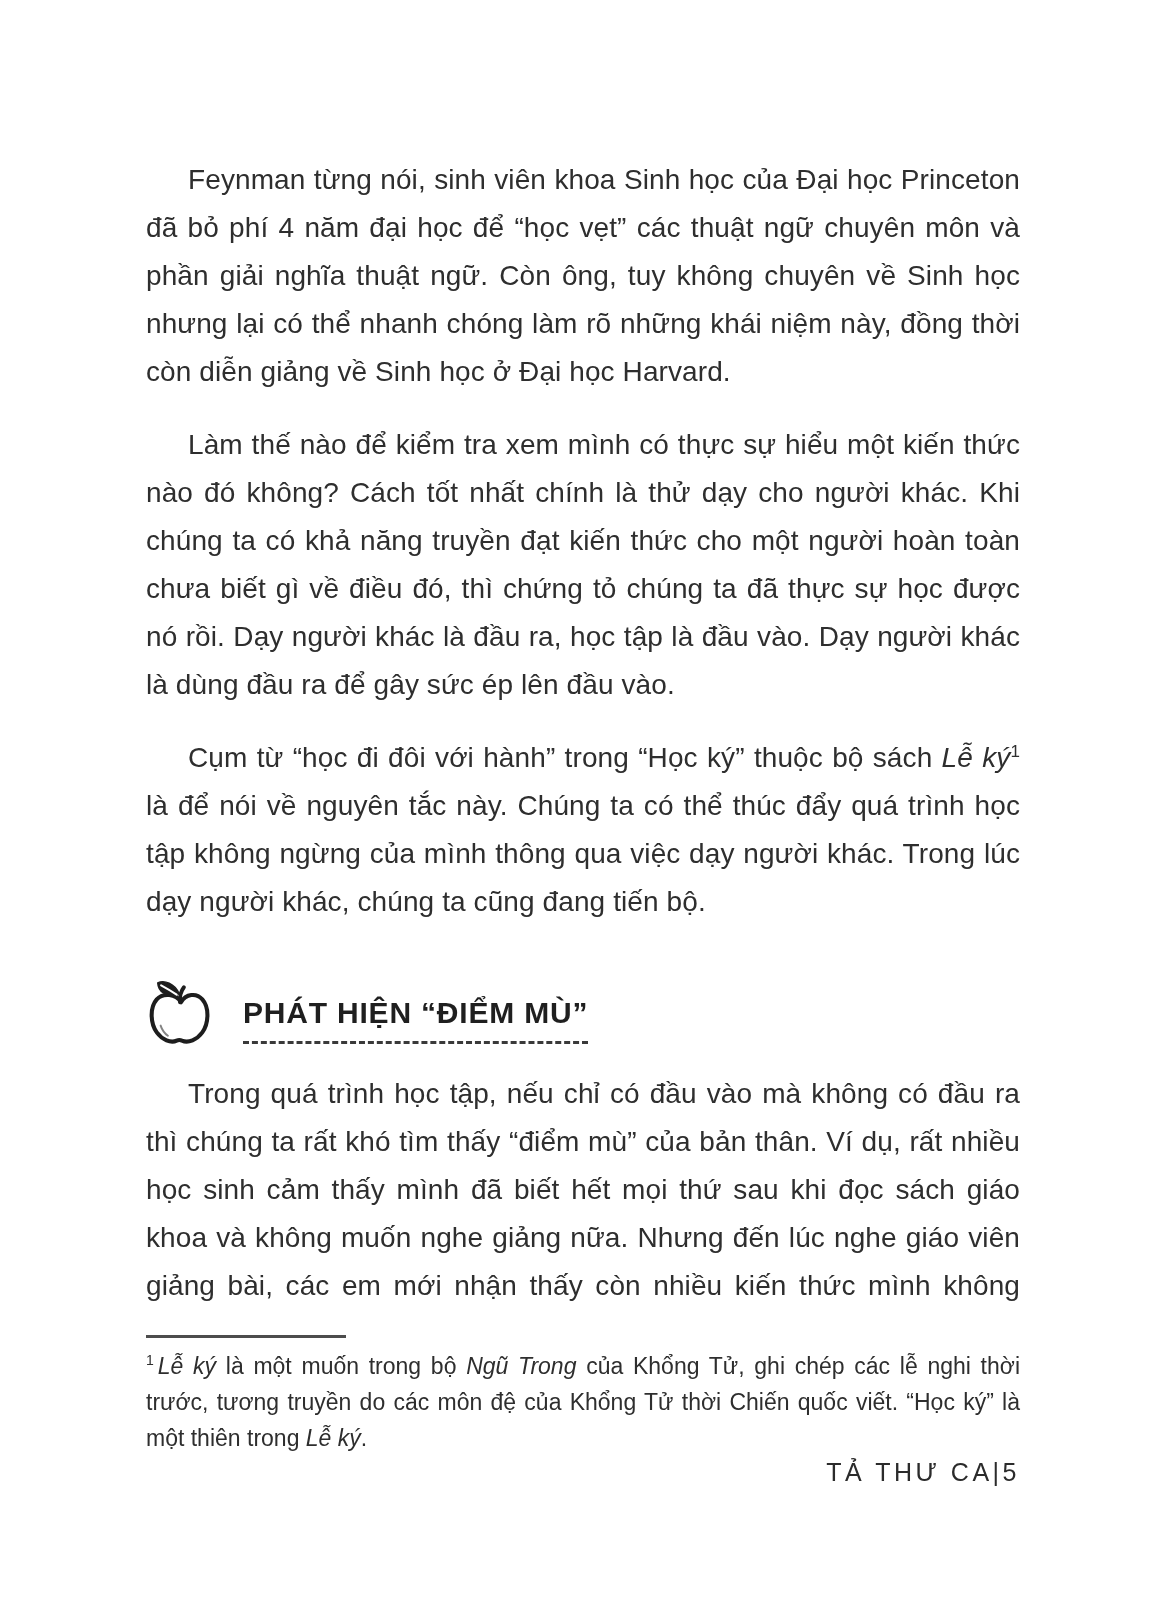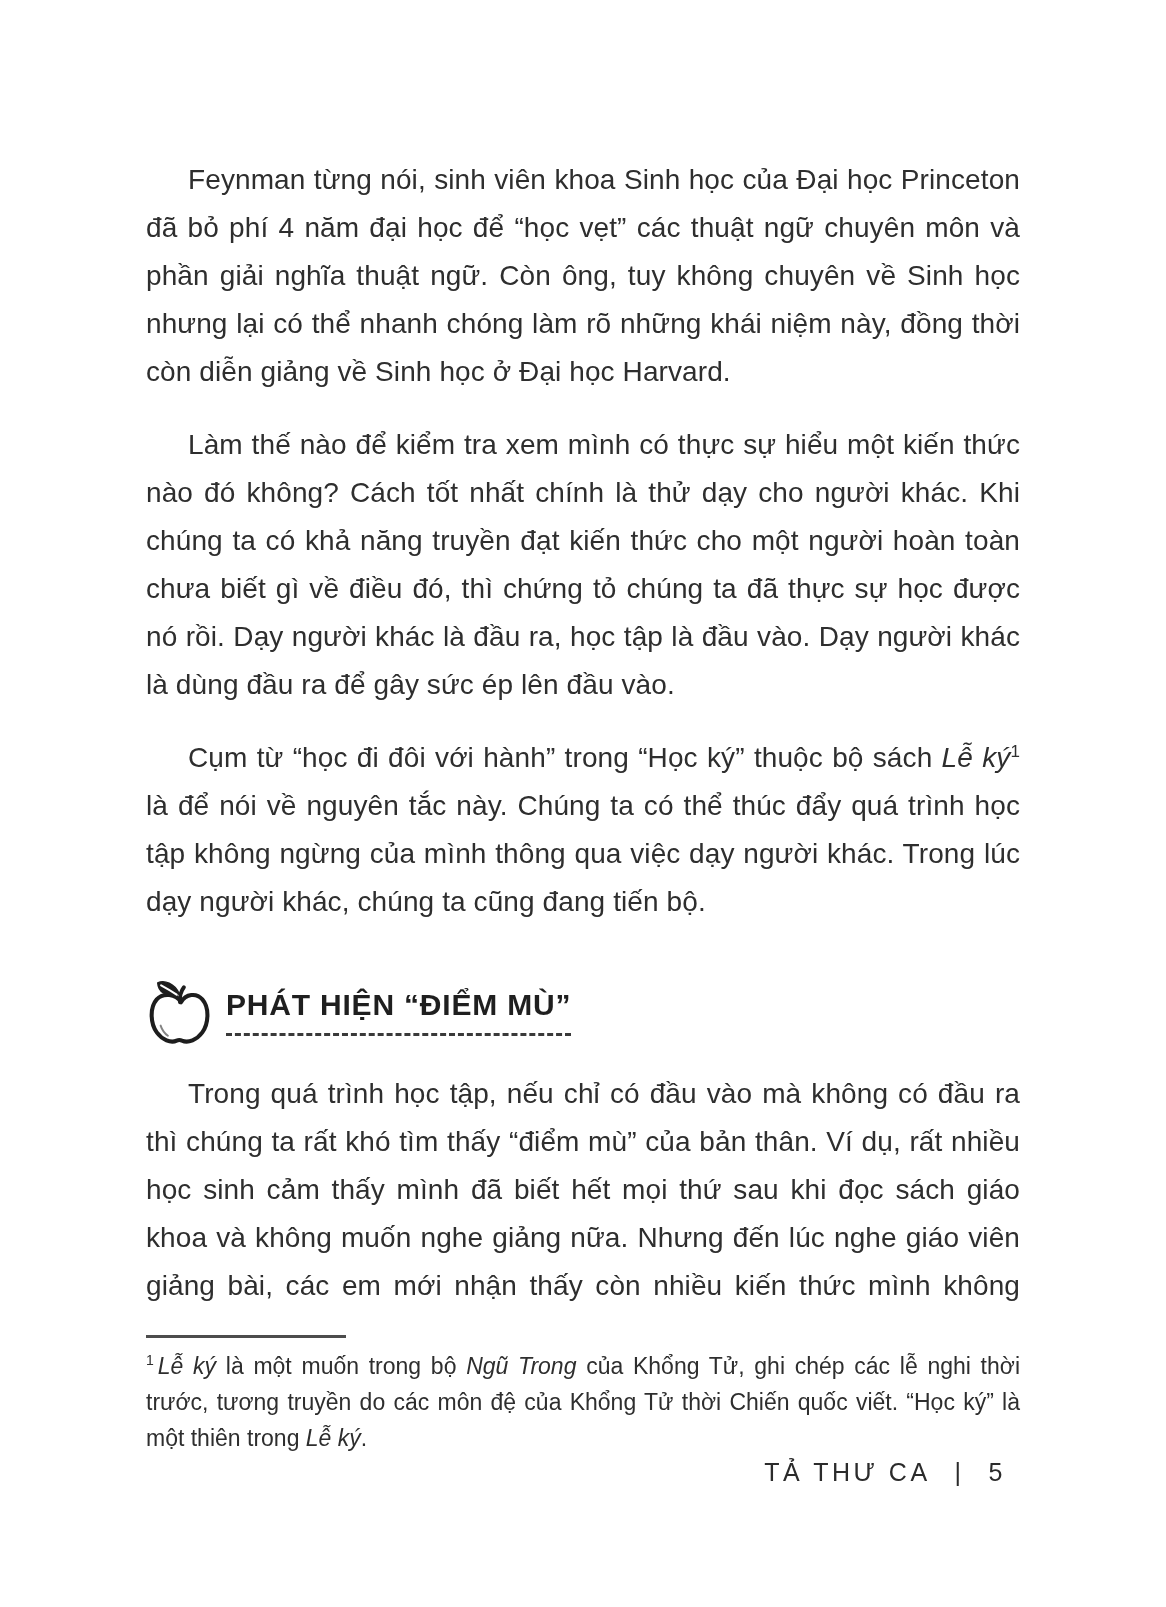--- a/index.html
+++ b/index.html
@@ -38,22 +38,22 @@
   }
   .body-para em, .footnote em {
   }
   sup.fn-ref {
     font-size: 17px;
     line-height: 0;
     vertical-align: super;
   }
   .section-heading {
     display: flex;
-    align-items: center;
-    gap: 10px;
+    align-items: flex-end;
+    gap: 27px;
     margin: 54px 0 26px 0;
   }
   .apple {
     flex: 0 0 auto;
     width: 70px;
     height: 64px;
   }
   .apple svg { display: block; width: 70px; height: 64px; }
   .heading-text {
     font-size: 30px;
@@ -77,24 +77,24 @@
   }
   .footnote sup.fn-marker {
     font-size: 14px;
     line-height: 0;
     vertical-align: super;
     margin-right: 4px;
   }
   .footer {
     position: absolute;
     top: 1458px;
-    right: 160px;
+    right: 146px;
     display: flex;
     align-items: center;
-    gap: 24px;
+    gap: 0;
     font-size: 25px;
     letter-spacing: 3.5px;
     color: #2b2b2b;
   }
   .footer .sep { font-weight: 300; color: #2b2b2b; }
 </style>
 </head>
 <body>
 
 <div class="page">

